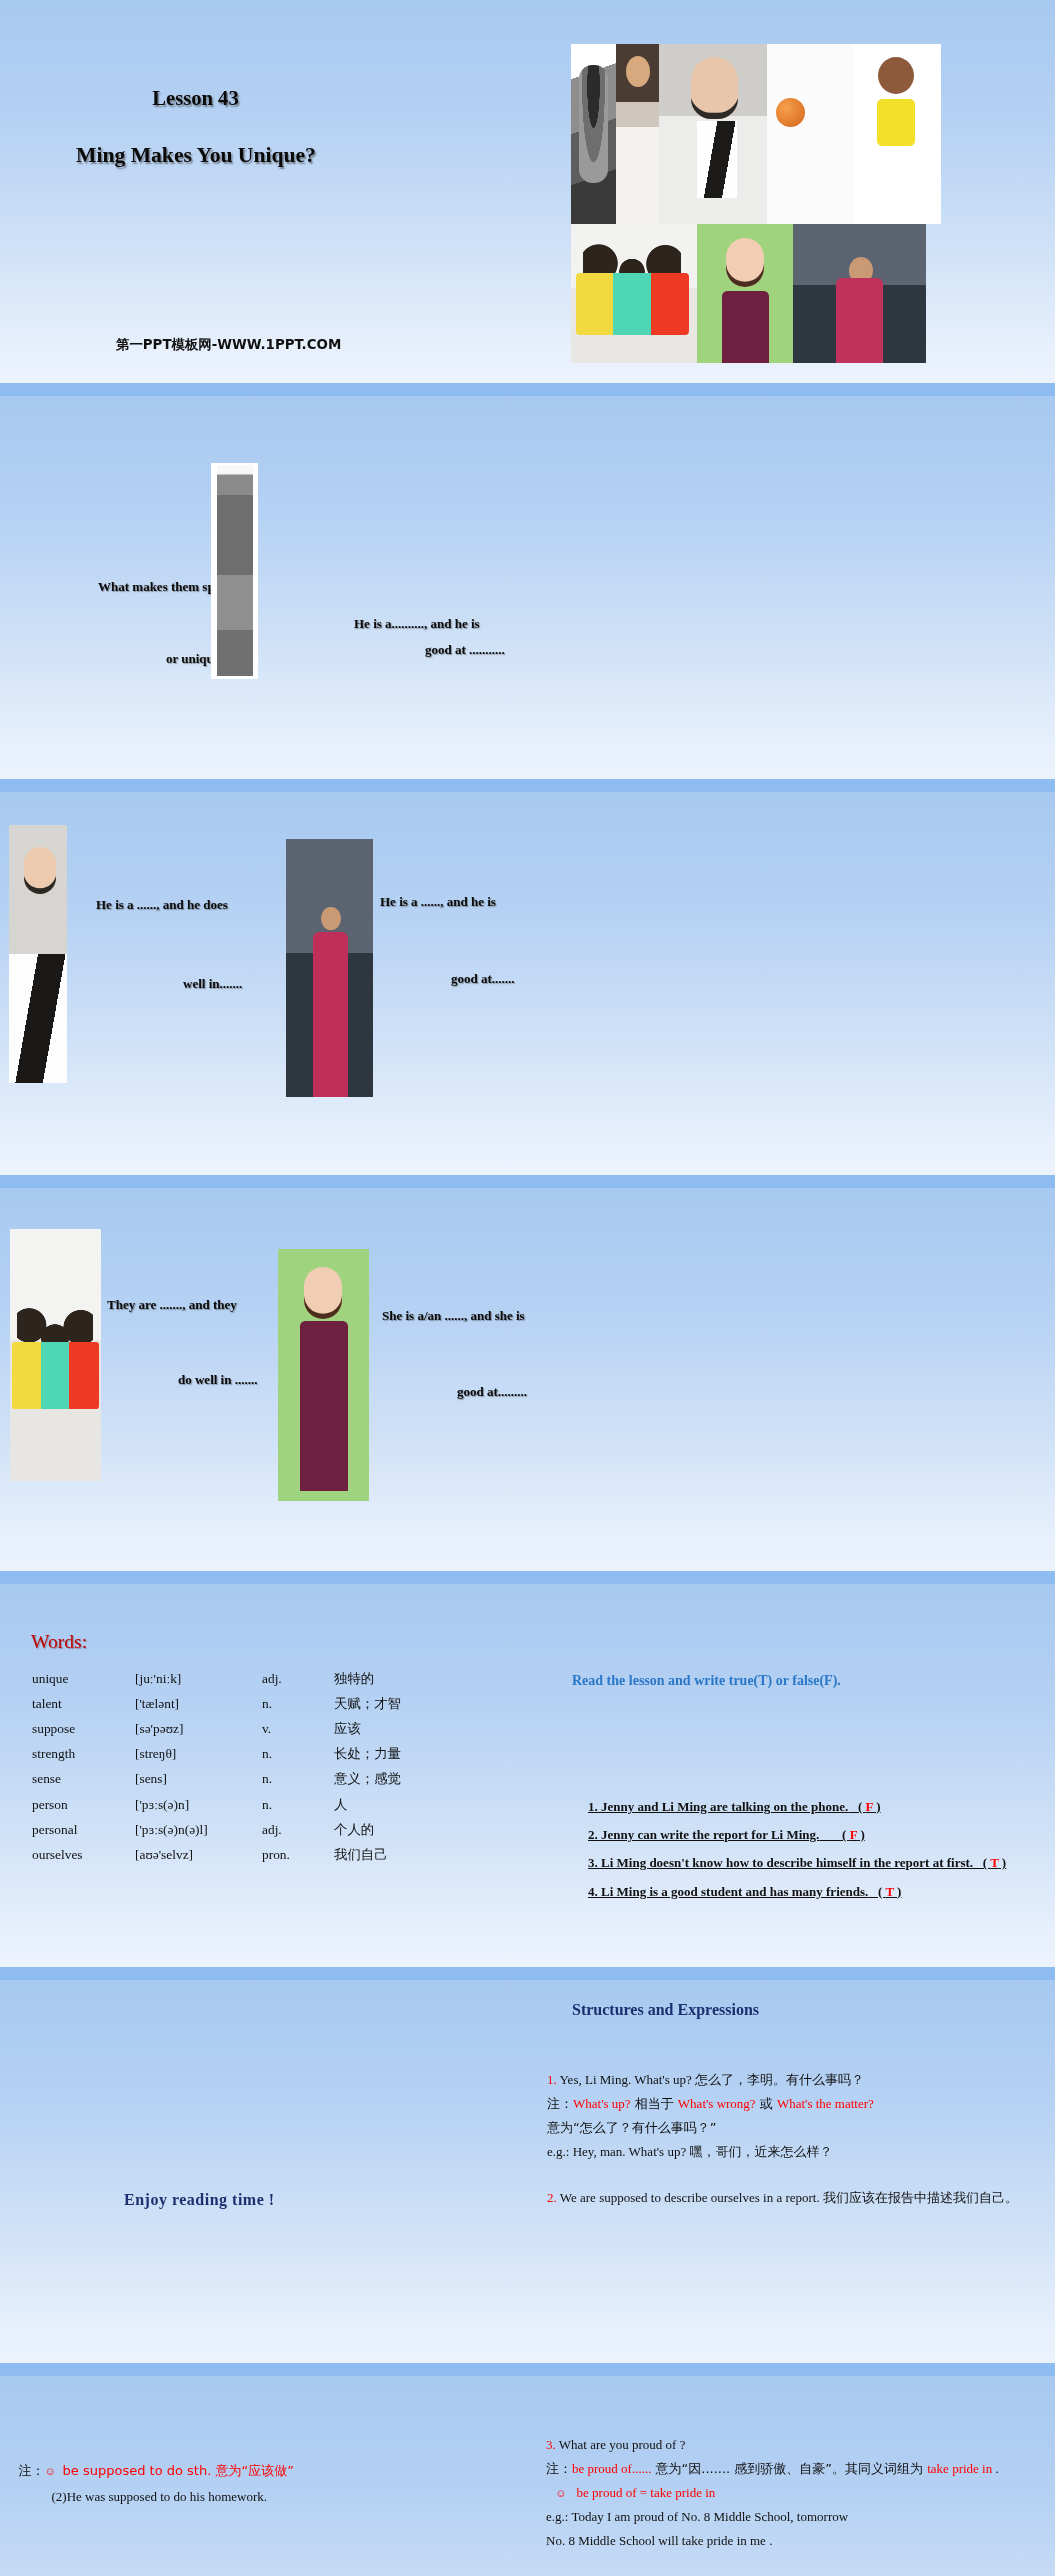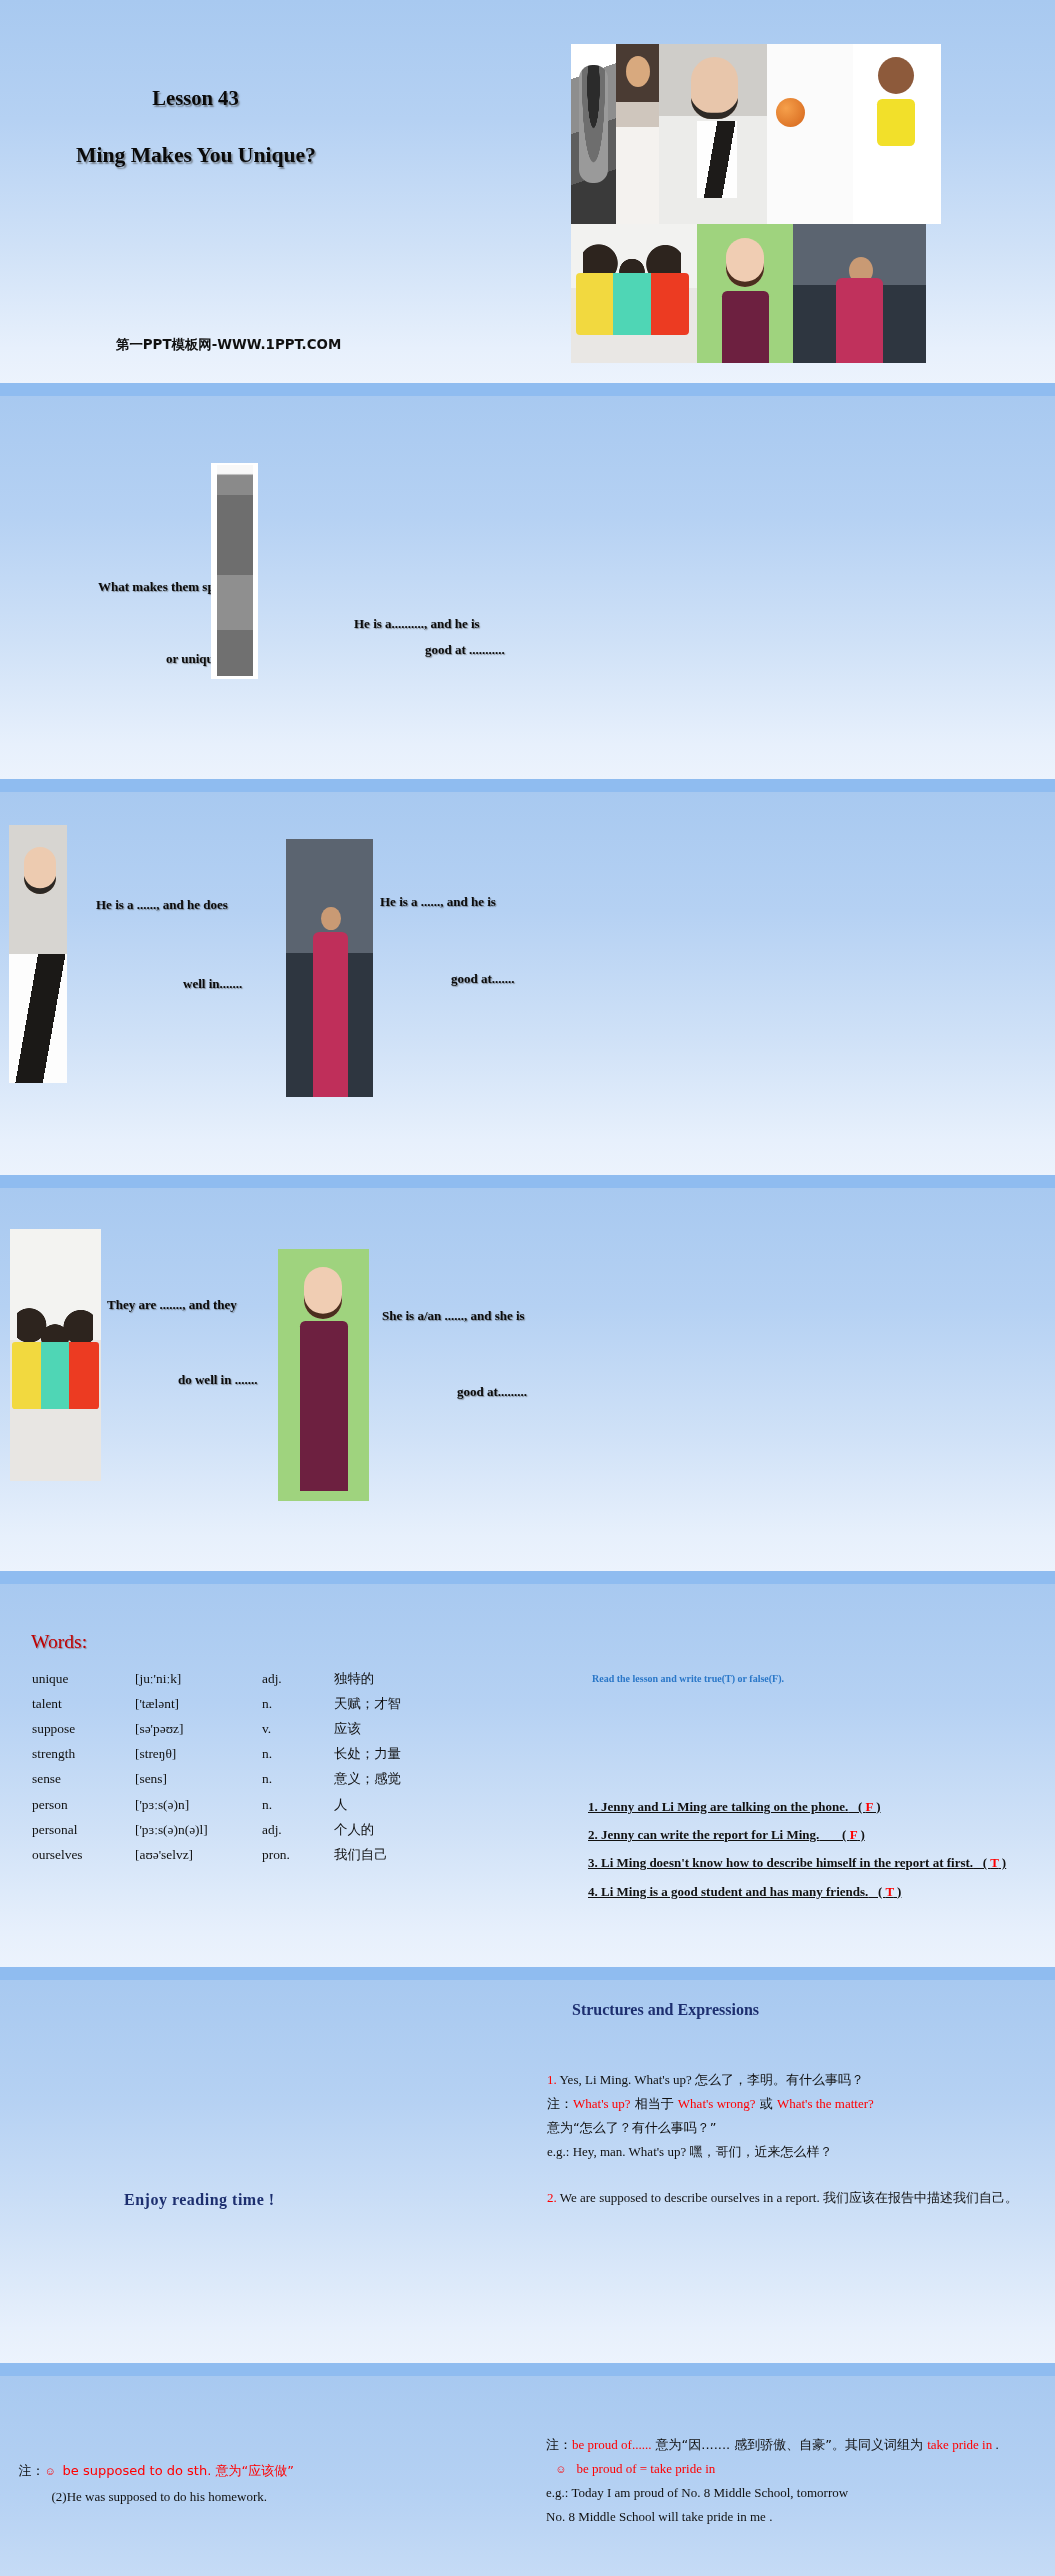--- a/index.html
+++ b/index.html
@@ -88,21 +88,21 @@
   .pic.girl4::before{content:"";position:absolute;left:21.6px;top:72px;width:48px;height:170px;background:#6d2040;border-radius:5.2px 5.2px 0 0;}
   
   .words-title { position:absolute; left:31px; top:47px; font-size:19.6px; color:#c00000;
     font-weight:normal; text-shadow:1px 1px 1px rgba(90,60,60,.45); }
   .words-table { position:absolute; left:32px; top:82px; border-collapse:collapse; font-size:13.4px; color:#111; }
   .words-table td { padding:3.6px 0; }
   .words-table td.w { width:103px;margin-left:11px; }
   .words-table td.p { width:127px; }
   .words-table td.t { width:72px; }
   .words-table td.cn { font-family:"DejaVu Sans", sans-serif; }
-  .tf-title { position:absolute; left:592px; top:89px; font-size:10px; font-weight:bold; color:#2a77c8; }
+  .tf-title { position:absolute; left:572px; top:89px; font-size:14px; font-weight:bold; color:#2a77c8; }
   .tf-list { position:absolute; left:588px; top:215px; width:459px; font-size:13px; font-weight:bold; color:#111;text-decoration:underline; }
   .tf-list .row { margin-bottom:11.3px; line-height:1.3; }
   .tf-ans { color:#ff0000; font-weight:bold; }
   
   .enjoy { position:absolute; left:124px; top:211px; font-size:16px; font-weight:bold; color:#1d2f6f;
            letter-spacing:0.5px; }
   .sx-title { font-size:16px; font-weight:bold; color:#1d2f6f; }
   .sx-body { font-size:13px; color:#111; line-height:1.85; }
   .red { color:#ff0000; }
   .cn { font-family:"DejaVu Sans", sans-serif; }
@@ -273,20 +273,24 @@
   <section class="slide">
     <div style="position:absolute; left:18.5px; top:82px; width:495px; font-size:13px; line-height:2; color:#111;">
       <div>
         <span class="cn">注：</span><span class="smiley">☺</span>&nbsp;&nbsp;<span class="red cn">be supposed to do sth.   意为“应该做”</span>
       </div>
       <div style="padding-left:33px;">(2)He was supposed to do his homework.</div>
     </div>
 
     <div style="position:absolute; left:546px; top:57px; width:505px; font-size:13px; line-height:1.85; color:#111;">
       <div>
+        <span class="red">3.</span>
+        <span>What are you proud of ?</span>
+      </div>
+      <div>
         <span class="cn">注：</span><span class="red">be proud of......</span><span class="cn"> 意为“因....... 感到骄傲、自豪”。其同义词组为 </span><span class="red">take pride in</span><span> .</span>
       </div>
       <div style="padding-left:9.3px;">
         <span class="smiley">☺</span>&nbsp;&nbsp;
         <span class="red">be proud of = take pride in</span>
       </div>
       <div>e.g.: Today I am proud of No. 8 Middle School, tomorrow</div>
       <div>No. 8 Middle School will take pride in me .</div>
     </div>
 

